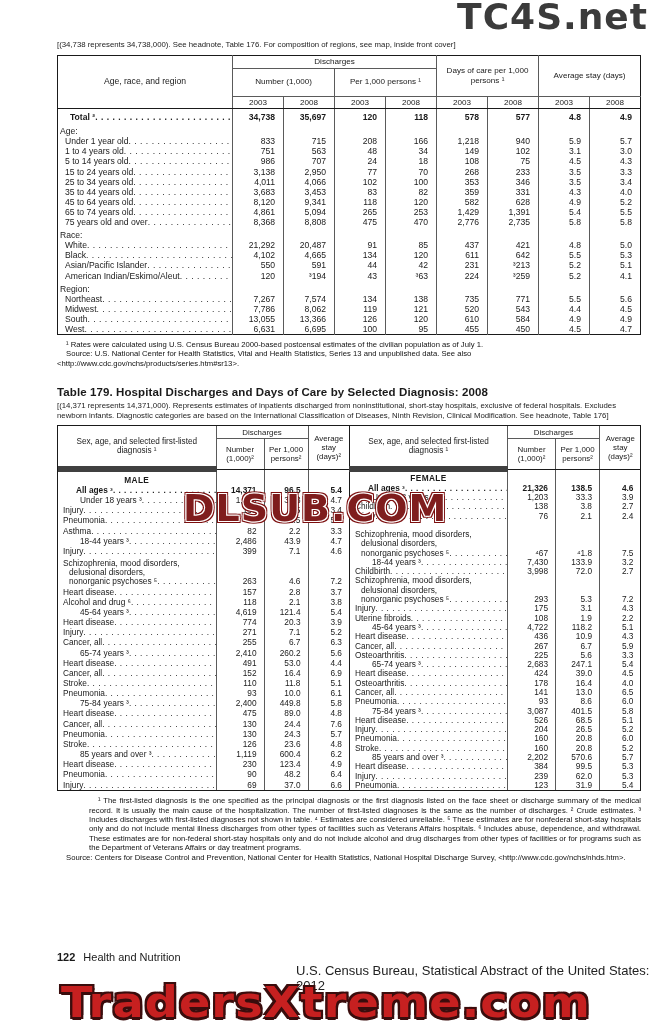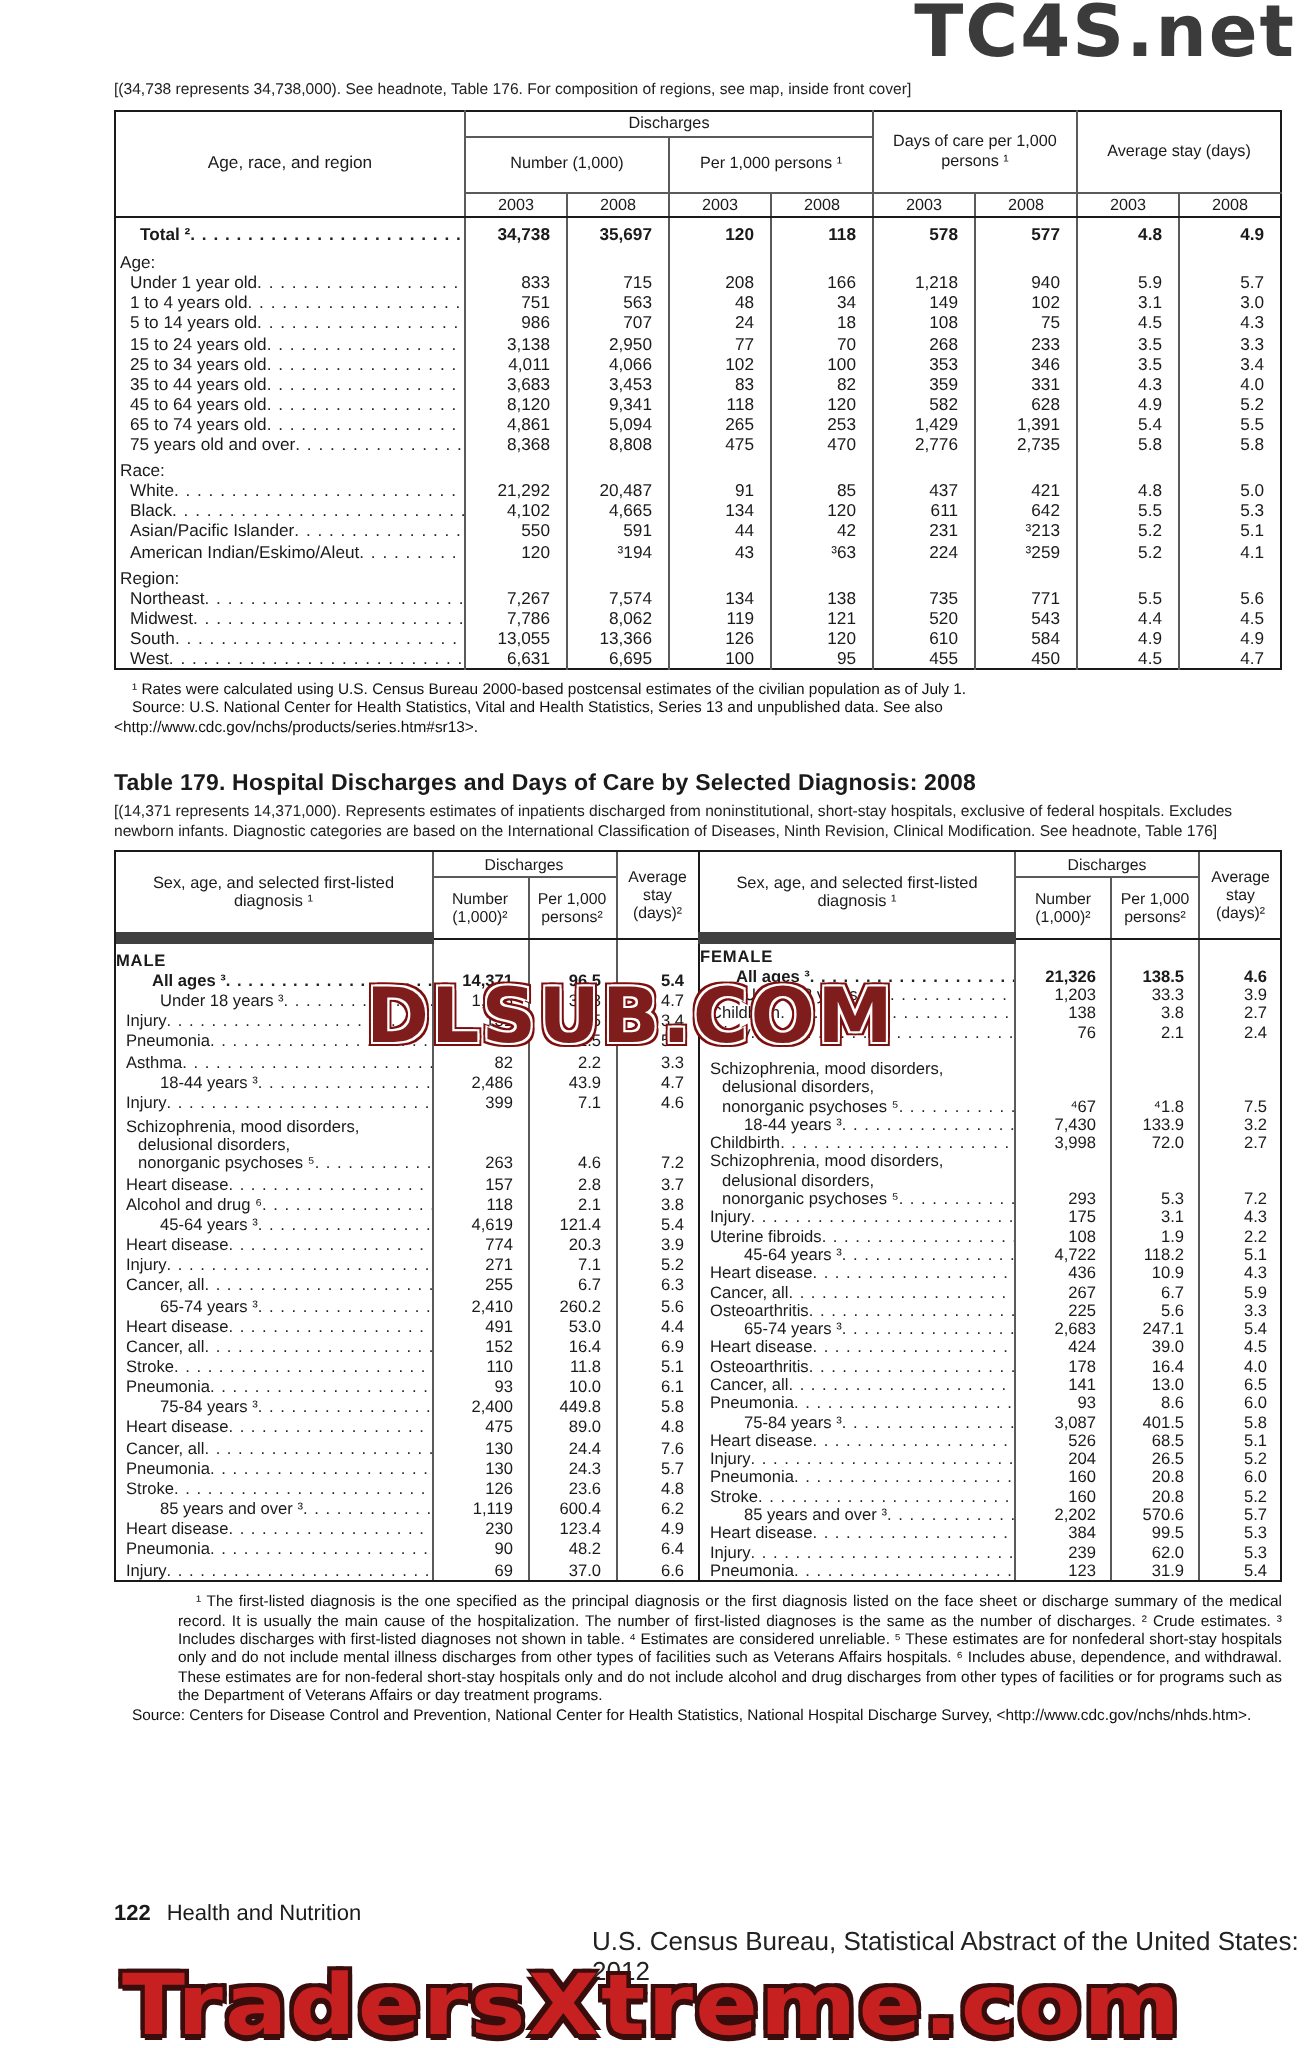--- a/index.html
+++ b/index.html
@@ -52,21 +52,21 @@
   .t179 .stubhead { border-bottom:6px solid #404040; font-size:8.2px; }
   .t179 .grp  { height:12px; border-bottom:1px solid #5a5a5a; }
   .t179 .sub  { height:31px; border-bottom:1px solid #1a1a1a; }
   .t179 .grp2 { border-bottom:1px solid #1a1a1a; }
   .t179 tbody td { padding:0; line-height:9.3px; white-space:nowrap; vertical-align:bottom; }
   .t179 td.num { text-align:right; padding-right:7px; }
   .t179 .ind1 { padding-left:5px; }
   .t179 .ind2 { padding-left:18px;margin-top:24px; }
   .t179 .ind3 { padding-left:22px; }
   .t179 .cont .lbl { padding-left:6px; }
-  .t179 td.stub .group-label { text-align:left; font-weight:bold; letter-spacing:0.4px; padding-top:2px; }
+  .t179 td.stub .group-label { text-align:center; font-weight:bold; letter-spacing:0.4px; padding-top:2px; }
   .t179 tr.spacer-row td { height:9px; }
 
   
   .fnotes { font-size:7.7px; line-height:9.4px; margin-top:5px; color:#111; }
   .fnotes p { margin:0; text-indent:9px; }
   .fnotes p.just { text-align:justify;margin-left:32px; }
   .t179-section { margin-top:18px; }
 
   
   .footer-left { position:absolute; left:57px; top:951px; font-size:11px; }

